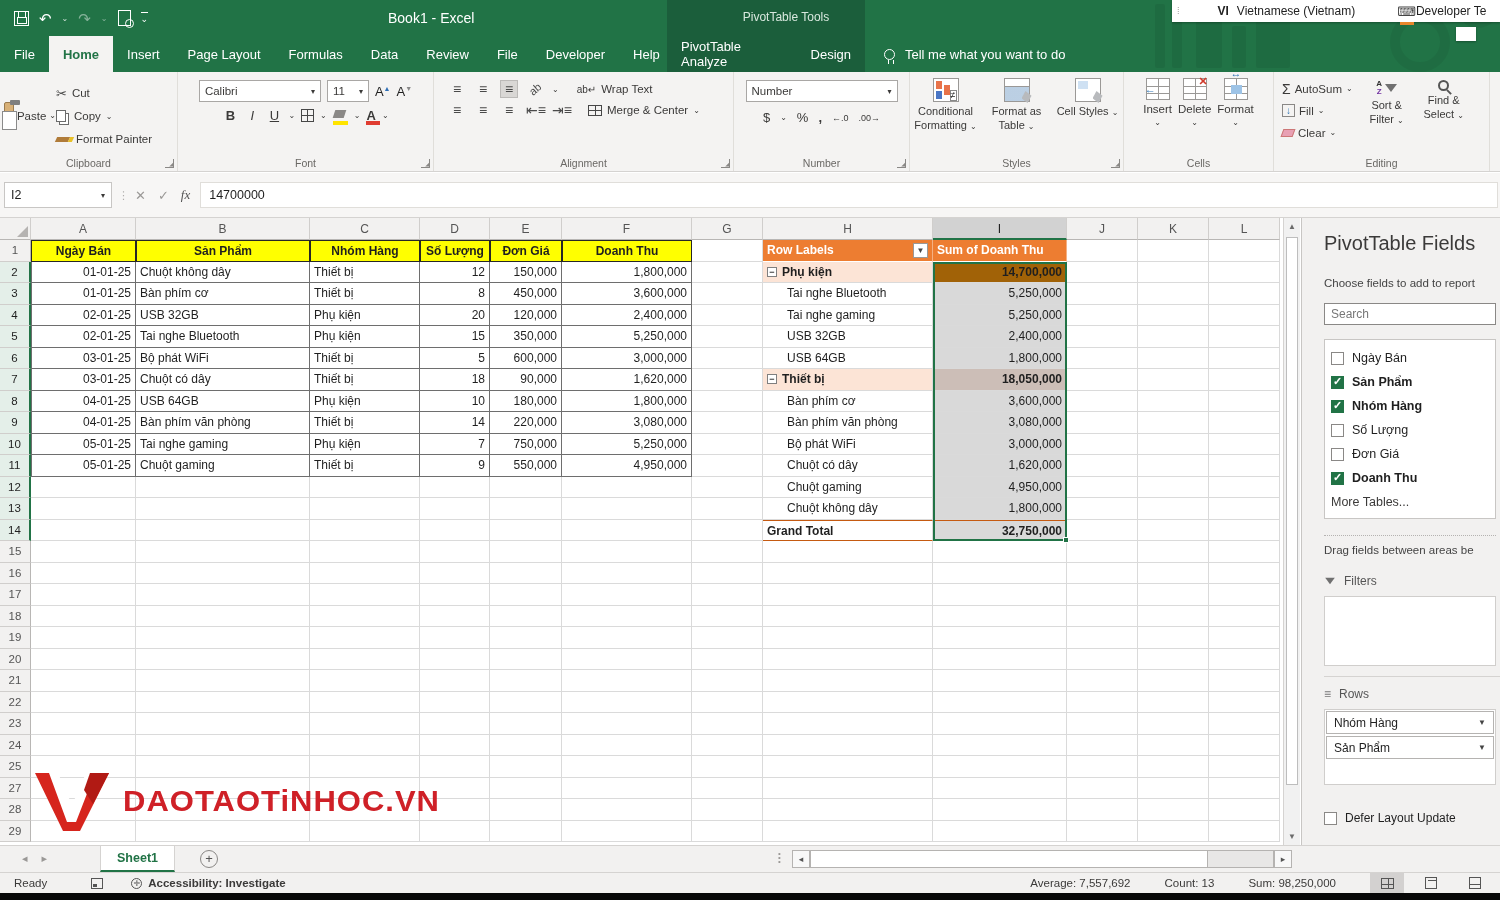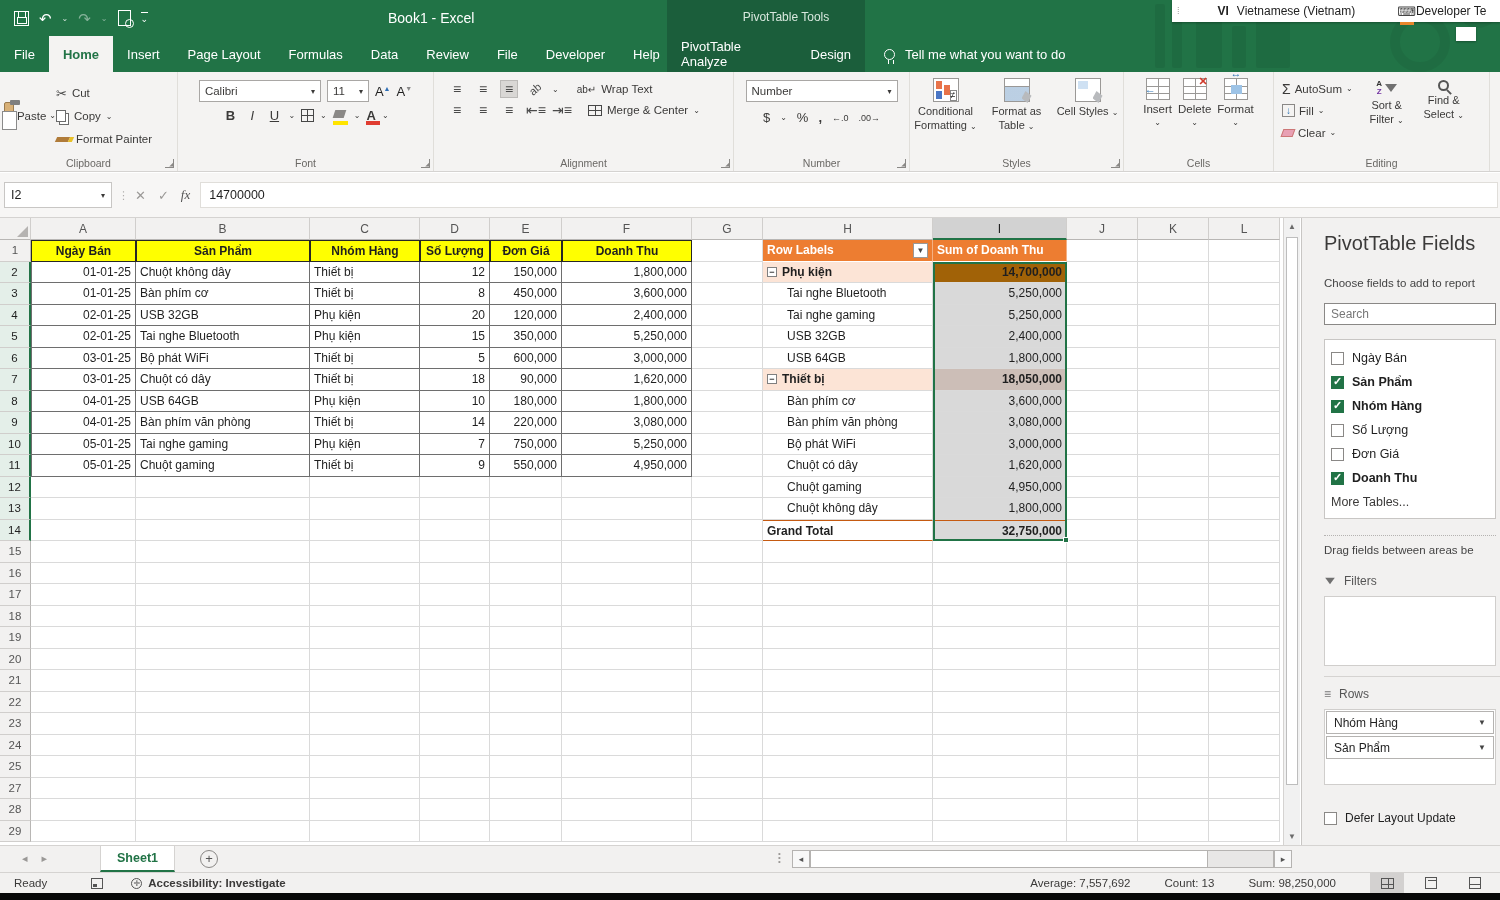--- a/index.html
+++ b/index.html
@@ -895,20 +895,28 @@
         <div class="cell" style="width: 134px; line-height: 20.5px;"></div>
         <div class="cell" style="width: 71px; line-height: 20.5px;"></div>
         <div class="cell" style="width: 71px; line-height: 20.5px;"></div>
         <div class="cell" style="width: 71px; line-height: 20.5px;"></div>
       </div>
       <div class="selbox" style="left: 933px; top: 43.5px; width: 134px; height: 279.5px;">
         <div class="fh"></div>
       </div>
     </div>
 
+  <div class="wm">
+    <svg width="78" height="62" viewBox="0 0 78 62">
+      <polygon points="0,3 19,3 37,45 55,3 74,3 45,61 28,61" fill="#d6251d"></polygon>
+      <polygon points="14,3 23,3 37,35 51,3 60,3 41,52 32,52" fill="#ffffff"></polygon>
+      <polygon points="55,3 74,3 58,34 49,20" fill="#b11a14"></polygon>
+    </svg>
+    <span class="wm-text">DAOTAOTiNHOC.VN</span>
+  </div>
 
   <div class="vscroll">
     <div class="vs-btn">▲</div>
     <div class="vs-thumb"></div>
     <div class="vs-btn vs-down">▼</div>
   </div>
 
   <div class="pane">
     <div class="pane-title">PivotTable Fields</div>
     <div class="pane-sub">Choose fields to add to report</div>

